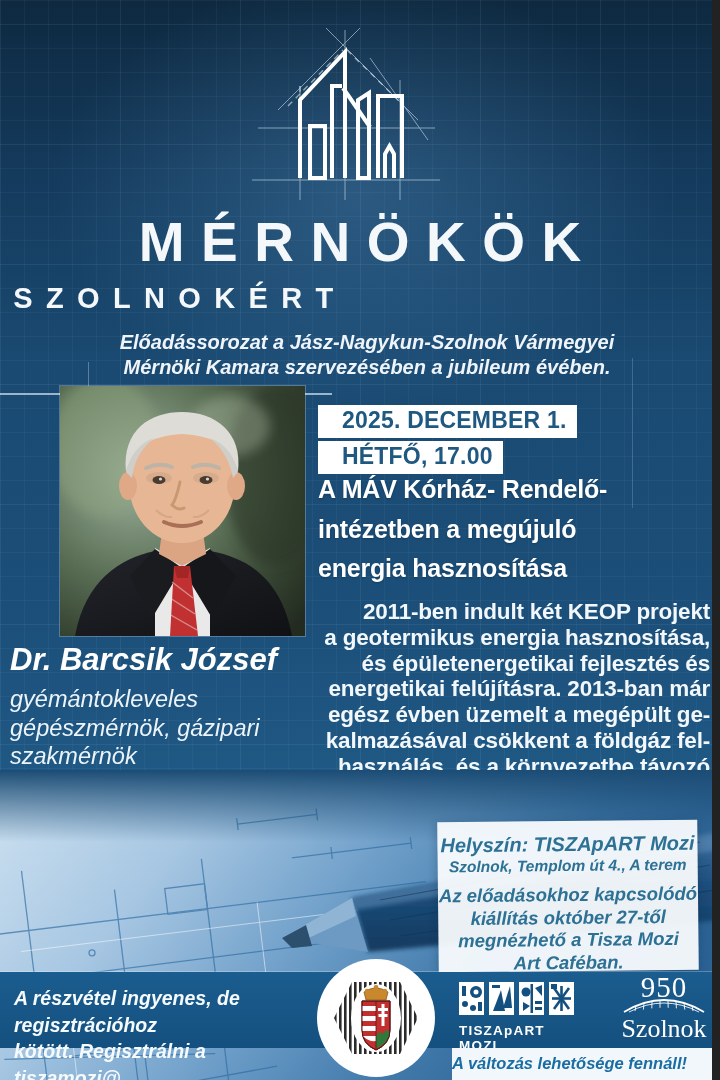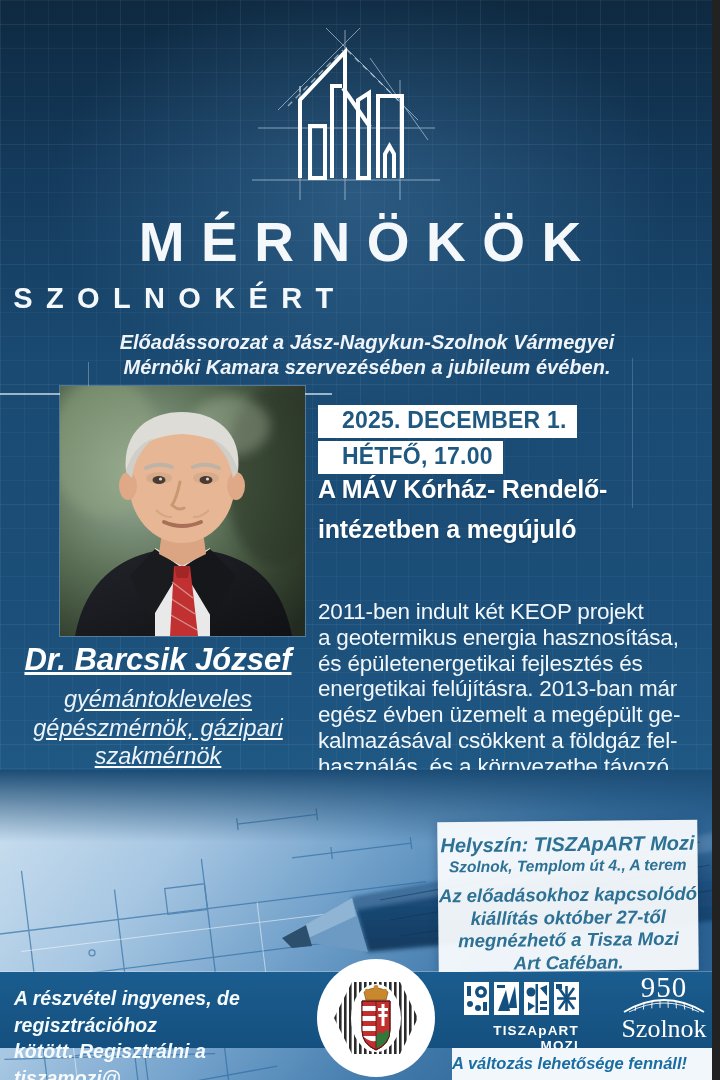--- a/index.html
+++ b/index.html
@@ -22,49 +22,49 @@
   
   .logo-wrap{left:250px;top:28px;width:220px;height:182px;}
   .brand-title{left:0;top:210px;width:720px;text-align:center;
     font-size:55px;font-weight:700;letter-spacing:.30em;text-indent:.30em;color:#f4f8fb;}
   .brand-sub{left:0;top:282px;width:720px;
     font-size:29px;font-weight:700;letter-spacing:.46em;text-indent:.46em;color:#f4f8fb;}
   .series{left:0;top:330px;width:720px;text-align:center;font-style:italic;
     font-size:20px;font-weight:700;line-height:25px;color:#eef4fa;padding-left:7px;}
   
   .photo{left:60px;top:386px;width:245px;height:250px;box-shadow:0 0 0 1px rgba(255,255,255,.25);}
-  .speaker{left:10px;top:642px;width:296px;text-align:center;font-style:italic;text-decoration:underline;}
+  .speaker{left:10px;top:642px;width:296px;text-align:left;font-style:italic;}
   .speaker-name{font-size:31px;font-weight:700;margin-bottom:7px;color:#fff;}
   .speaker-cred{font-size:23.5px;line-height:28.5px;font-weight:500;color:#ecf4fa;}
   
   .date-box{left:318px;top:405px;}
   .date-badge{display:table;background:#fff;color:#1f5880;font-weight:700;
     font-size:23px;padding:2px 10px 4px 24px;margin-bottom:3px;letter-spacing:.2px;}
   .event-title{left:318px;top:470px;width:390px;font-size:25px;font-weight:800;
     line-height:39.5px;letter-spacing:-.2px;color:#fff;text-shadow:0 1px 2px rgba(8,30,50,.35);}
-  .event-body{left:318px;top:599px;width:392px;font-size:22.5px;font-weight:400;
-    line-height:25.8px;letter-spacing:-.2px;color:#f2f7fb;}
+  .event-body{left:318px;top:599px;width:392px;font-size:22.5px;font-weight:700;
+    line-height:25.8px;letter-spacing:-.2px;color:#f2f7fb;text-align:right;}
   
   .bp{left:0;top:770px;width:720px;height:310px;}
   .bp-fade{left:0;top:770px;width:720px;height:72px;
     background:linear-gradient(180deg,rgba(27,76,117,1) 0%,rgba(27,76,117,0) 100%);}
   
   .venue-box{left:438px;top:821px;width:260px;height:150px;background:rgba(252,254,255,.93);
     transform:rotate(-.6deg);color:#2d7195;text-align:center;font-style:italic;
     box-shadow:0 2px 10px rgba(10,40,70,.30);padding-top:12px;box-sizing:border-box;}
   .venue-l1{font-size:20px;font-weight:700;line-height:23px;}
   .venue-l2{font-size:15.5px;font-weight:700;line-height:19px;}
   .venue-note{margin-top:9px;font-size:18.5px;font-weight:700;line-height:22.5px;}
   
   .band{left:0;top:972px;width:720px;height:76px;
     background:linear-gradient(180deg,#1b5d8f 0%,#14507f 100%);box-shadow:0 -1px 0 rgba(255,255,255,.25);}
   .reg-text{left:14px;top:985px;width:300px;font-size:19.5px;font-style:italic;
     font-weight:700;line-height:26.5px;color:#f5fafd;}
   .emblem{left:314px;top:956px;width:124px;height:124px;}
-  .tp-logo{left:459px;top:982px;width:120px;text-align:right;}
+  .tp-logo{left:459px;top:982px;width:120px;text-align:left;}
   .tp-label{margin-top:4px;font-size:13.5px;font-weight:700;letter-spacing:1.2px;color:#fff;}
   .sz-logo{left:612px;top:974px;width:104px;text-align:center;font-family:"Liberation Serif",serif;}
   .sz-950{font-size:29px;line-height:26px;color:#fff;letter-spacing:1px;}
   .sz-name{font-size:26px;line-height:26px;color:#fff;margin-top:-2px;}
   .strip{left:452px;top:1048px;width:268px;height:32px;background:#f2f7fb;}
   .strip-text{width:100%;font-size:16.5px;font-weight:700;font-style:italic;
     line-height:31px;color:#1a6da3;}
 </style>
 </head>
 <body>
@@ -188,20 +188,21 @@
   </div>
 
   <div class="abs date-box">
     <div class="date-badge">2025. DECEMBER 1.</div>
     <div class="date-badge">HÉTFŐ, 17.00</div>
   </div>
 
   <div class="abs event-title">
     <div>A MÁV Kórház- Rendelő-</div>
     <div>intézetben a megújuló</div>
+    <div>energia hasznosítása</div>
   </div>
 
   <div class="abs event-body">
     <div>2011-ben indult két KEOP projekt</div>
     <div>a geotermikus energia hasznosítása,</div>
     <div>és épületenergetikai fejlesztés és</div>
     <div>energetikai felújításra. 2013-ban már</div>
     <div>egész évben üzemelt a megépült ge-</div>
     <div>kalmazásával csökkent a földgáz fel-</div>
     <div>használás, és a környezetbe távozó</div>

